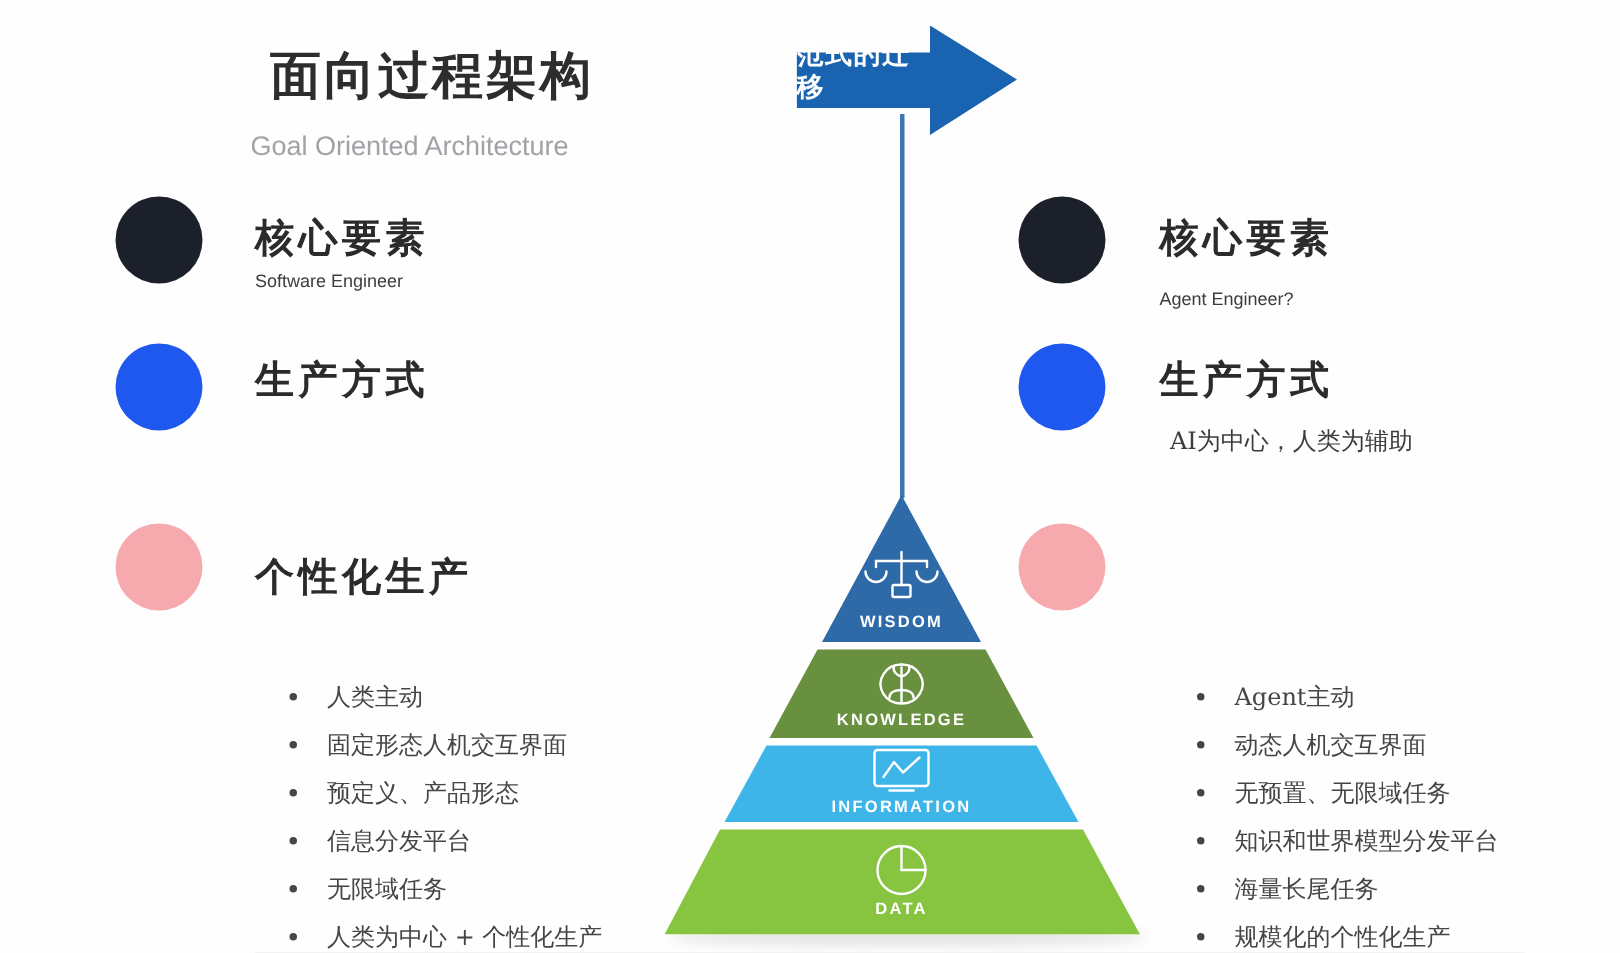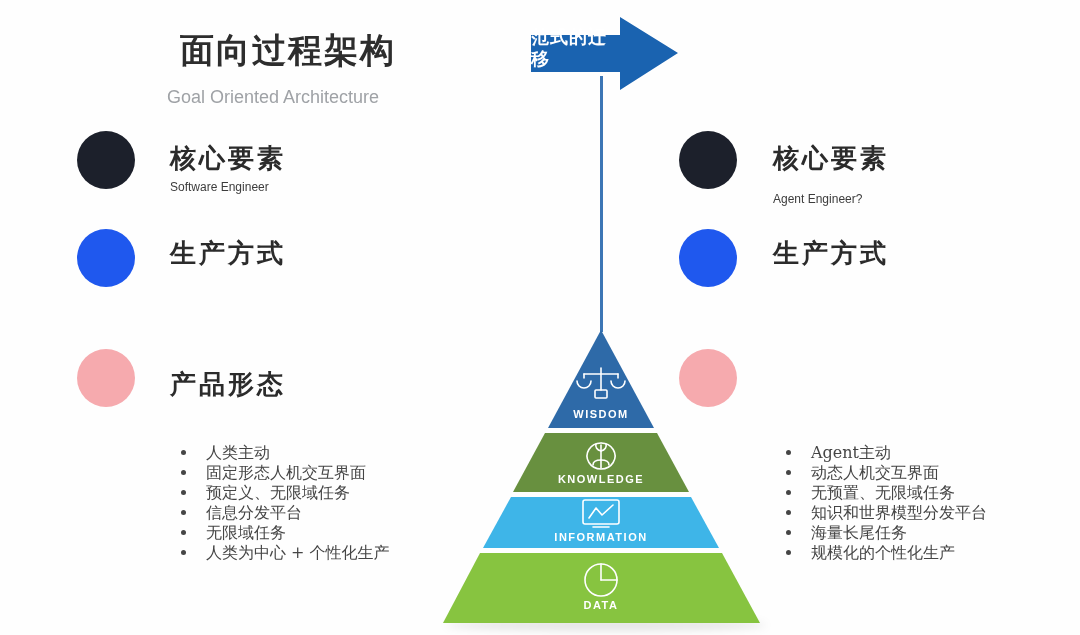--- a/index.html
+++ b/index.html
@@ -7,21 +7,21 @@
           font-family:"DejaVu Serif","Liberation Serif",serif;color:#303030;}
   .abs{position:absolute;}
   .col-title{font-size:34px;font-weight:bold;letter-spacing:2px;text-align:center;color:#2d2d2d;}
   .col-subtitle{font-size:18px;text-align:center;color:#9fa2a6;
                 font-family:"Liberation Sans","DejaVu Sans",sans-serif;}
   .circle{width:58px;height:58px;border-radius:50%;}
   .sec-heading{font-size:26px;font-weight:bold;letter-spacing:3px;color:#2b2b2b;}
   .sec-detail-en{font-size:12px;color:#3c3c3c;font-family:"Liberation Sans","DejaVu Sans",sans-serif;}
   .sec-detail-zh{font-size:16px;color:#3c3c3c;}
   ul.bullets{margin:0;padding-left:32px;font-size:16px;line-height:20px;color:#454545;list-style:disc;}
-  ul.bullets li{margin:0;padding-left:8px;}
+  ul.bullets li{margin:12px;padding-left:8px;}
   .arrow-box{left:531px;top:17px;width:147px;height:73px;
              clip-path:polygon(0 18px,89px 18px,89px 0,147px 36px,89px 73px,89px 55px,0 55px);}
   .arrow-label{left:531px;top:26px;width:89px;height:22px;line-height:22px;
                color:#ffffff;font-size:18px;font-weight:bold;letter-spacing:1px;}
   .connector{left:600px;top:76px;width:3px;height:256px;}
   .pyr-label{font-family:"Liberation Sans","DejaVu Sans",sans-serif;font-weight:bold;
              font-size:11px;letter-spacing:1.5px;fill:#ffffff;text-anchor:middle;}
   .pyr-icon{stroke:#ffffff;stroke-width:1.6;fill:none;stroke-linecap:round;stroke-linejoin:round;}
   .pyr-shadow{left:446px;top:619px;width:320px;height:12px;border-radius:50%;
               background:rgba(0,0,0,0.10);filter:blur(4px);}
@@ -35,38 +35,39 @@
   <div class="abs col-subtitle" style="left:123px;top:87px;width:300px;">Goal Oriented Architecture</div>
 
   <div class="abs circle" style="left: 77px; top: 131px; background: rgb(28, 32, 43);"></div>
   <div class="abs sec-heading" style="left:170px;top:141px;">核心要素</div>
   <div class="abs sec-detail-en" style="left:170px;top:180px;">Software Engineer</div>
 
   <div class="abs circle" style="left: 77px; top: 229px; background: rgb(31, 88, 238);"></div>
   <div class="abs sec-heading" style="left:170px;top:236px;">生产方式</div>
 
   <div class="abs circle" style="left: 77px; top: 349px; background: rgb(246, 170, 174);"></div>
-  <div class="abs sec-heading" style="left:170px;top:367px;">产品形态</div>
+  <div class="abs sec-heading" style="left:170px;top:367px;">个性化生产</div>
 
   <ul class="bullets abs" style="left:166px;top:443px;width:310px;">
     <li>人类主动</li>
     <li>固定形态人机交互界面</li>
-    <li>预定义、无限域任务</li>
+    <li>预定义、产品形态</li>
     <li>信息分发平台</li>
     <li>无限域任务</li>
     <li>人类为中心 + 个性化生产</li>
   </ul>
 
 
   <div class="abs circle" style="left: 679px; top: 131px; background: rgb(28, 32, 43);"></div>
   <div class="abs sec-heading" style="left:773px;top:141px;">核心要素</div>
   <div class="abs sec-detail-en" style="left:773px;top:192px;">Agent Engineer?</div>
 
   <div class="abs circle" style="left: 679px; top: 229px; background: rgb(31, 88, 238);"></div>
   <div class="abs sec-heading" style="left:773px;top:236px;">生产方式</div>
+  <div class="abs sec-detail-zh" style="left:780px;top:284px;">AI为中心，人类为辅助</div>
 
   <div class="abs circle" style="left: 679px; top: 349px; background: rgb(246, 170, 174);"></div>
 
   <ul class="bullets abs" style="left:771px;top:443px;width:310px;">
     <li>Agent主动</li>
     <li>动态人机交互界面</li>
     <li>无预置、无限域任务</li>
     <li>知识和世界模型分发平台</li>
     <li>海量长尾任务</li>
     <li>规模化的个性化生产</li>

